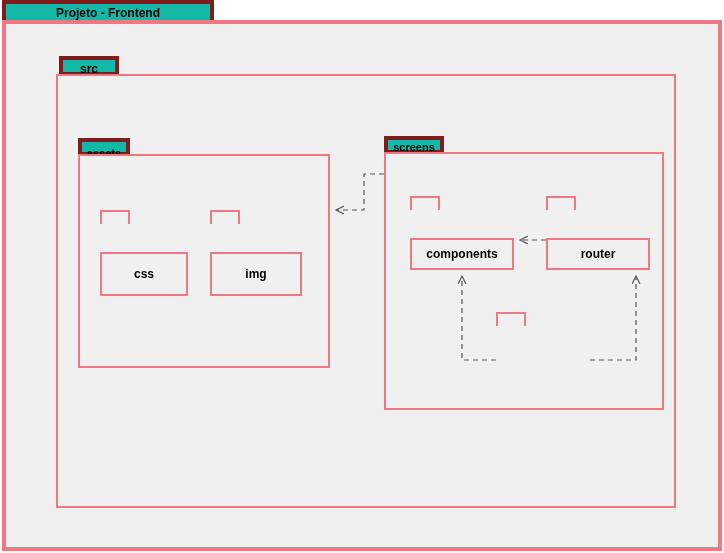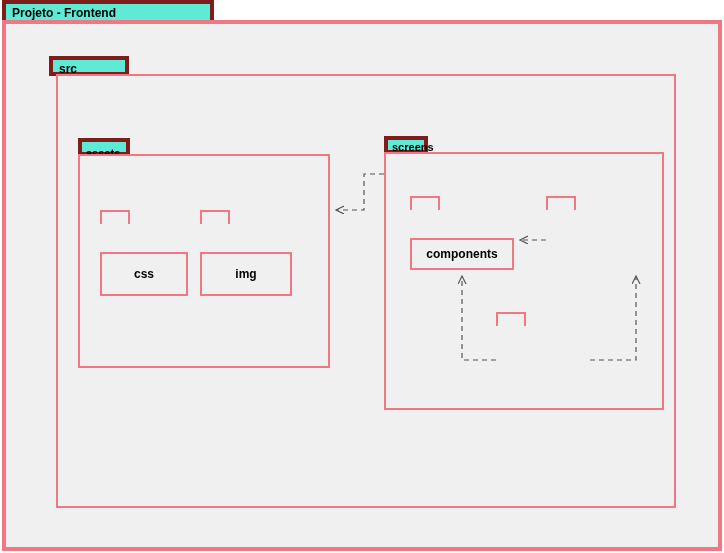--- a/index.html
+++ b/index.html
@@ -16,23 +16,24 @@
   }
   .pkg {
     position: absolute;
     border: 2px solid #ef7882;
     background: #f0f0f0;
   }
   .pkg.thick { border-width: 4px; }
   .tab {
     position: absolute;
     border: 4px solid #7f1d1d;
-    background: #5eead4;
+    background: #14b8a6;
     padding: 2px 6px;
     white-space: nowrap;
+    text-align: center;
   }
   .tab.thick { border-width: 4px; }
   .folder {
     position: absolute;
   }
   .folder-tab {
     position: absolute;
     top: 0;
     left: 0;
     width: 30px;
@@ -62,58 +63,61 @@
   }
 </style>
 </head>
 <body>
 
 <div class="tab thick" style="left:2px; top:0px; width:212px; height:24px;">
   <span>Projeto - Frontend</span>
 </div>
 <div class="pkg thick" style="left:2px; top:20px; width:720px; height:531px;"></div>
 
-<div class="tab" style="left:49px; top:56px; width:80px; height:20px;">
+<div class="tab" style="left:59px; top:56px; width:60px; height:20px;">
   <span>src</span>
 </div>
 <div class="pkg" style="left:56px; top:74px; width:620px; height:434px;"></div>
 
 <div class="tab" style="left:78px; top:138px; width:52px; height:18px; font-size:11px; padding:5px 4px;">
   <span>assets</span>
 </div>
 <div class="pkg" style="left:78px; top:154px; width:252px; height:214px;"></div>
 
 <div class="folder" style="left:100px; top:210px; width:88px; height:86px;text-decoration:underline;">
   <div class="folder-tab"></div>
   <div class="folder-body">
     <span>css</span>
   </div>
 </div>
 
-<div class="folder" style="left:200px; top:210px; width:92px; height:86px;">
+<div class="folder" style="left:210px; top:210px; width:92px; height:86px;">
   <div class="folder-tab"></div>
   <div class="folder-body">
     <span>img</span>
   </div>
 </div>
 
-<div class="tab" style="left:384px; top:136px; width:44px; height:18px; font-size:11px; padding:1px 4px;">
+<div class="tab" style="left:384px; top:136px; width:60px; height:18px; font-size:11px; padding:1px 4px;">
   <span>screens</span>
 </div>
 <div class="pkg" style="left:384px; top:152px; width:280px; height:258px;"></div>
 
 <div class="folder" style="left:410px; top:196px; width:104px; height:74px;">
   <div class="folder-tab"></div>
   <div class="folder-body">
     <span>components</span>
   </div>
 </div>
 
 <div class="folder" style="left:546px; top:196px; width:104px; height:74px;">
   <div class="folder-tab"></div>
+  <div class="folder-body">
+    <span>router</span>
+  </div>
 </div>
 
 <div class="folder" style="left:496px; top:312px; width:94px; height:74px;">
   <div class="folder-tab"></div>
 </div>
 
 <svg class="connectors" width="724" height="553">
   <defs>
     <marker id="arrow" markerWidth="10" markerHeight="10" refX="8" refY="4" orient="auto" markerUnits="userSpaceOnUse">
       <path d="M0,0 L8,4 L0,8" fill="none" stroke="#555" stroke-width="1.2"></path>

